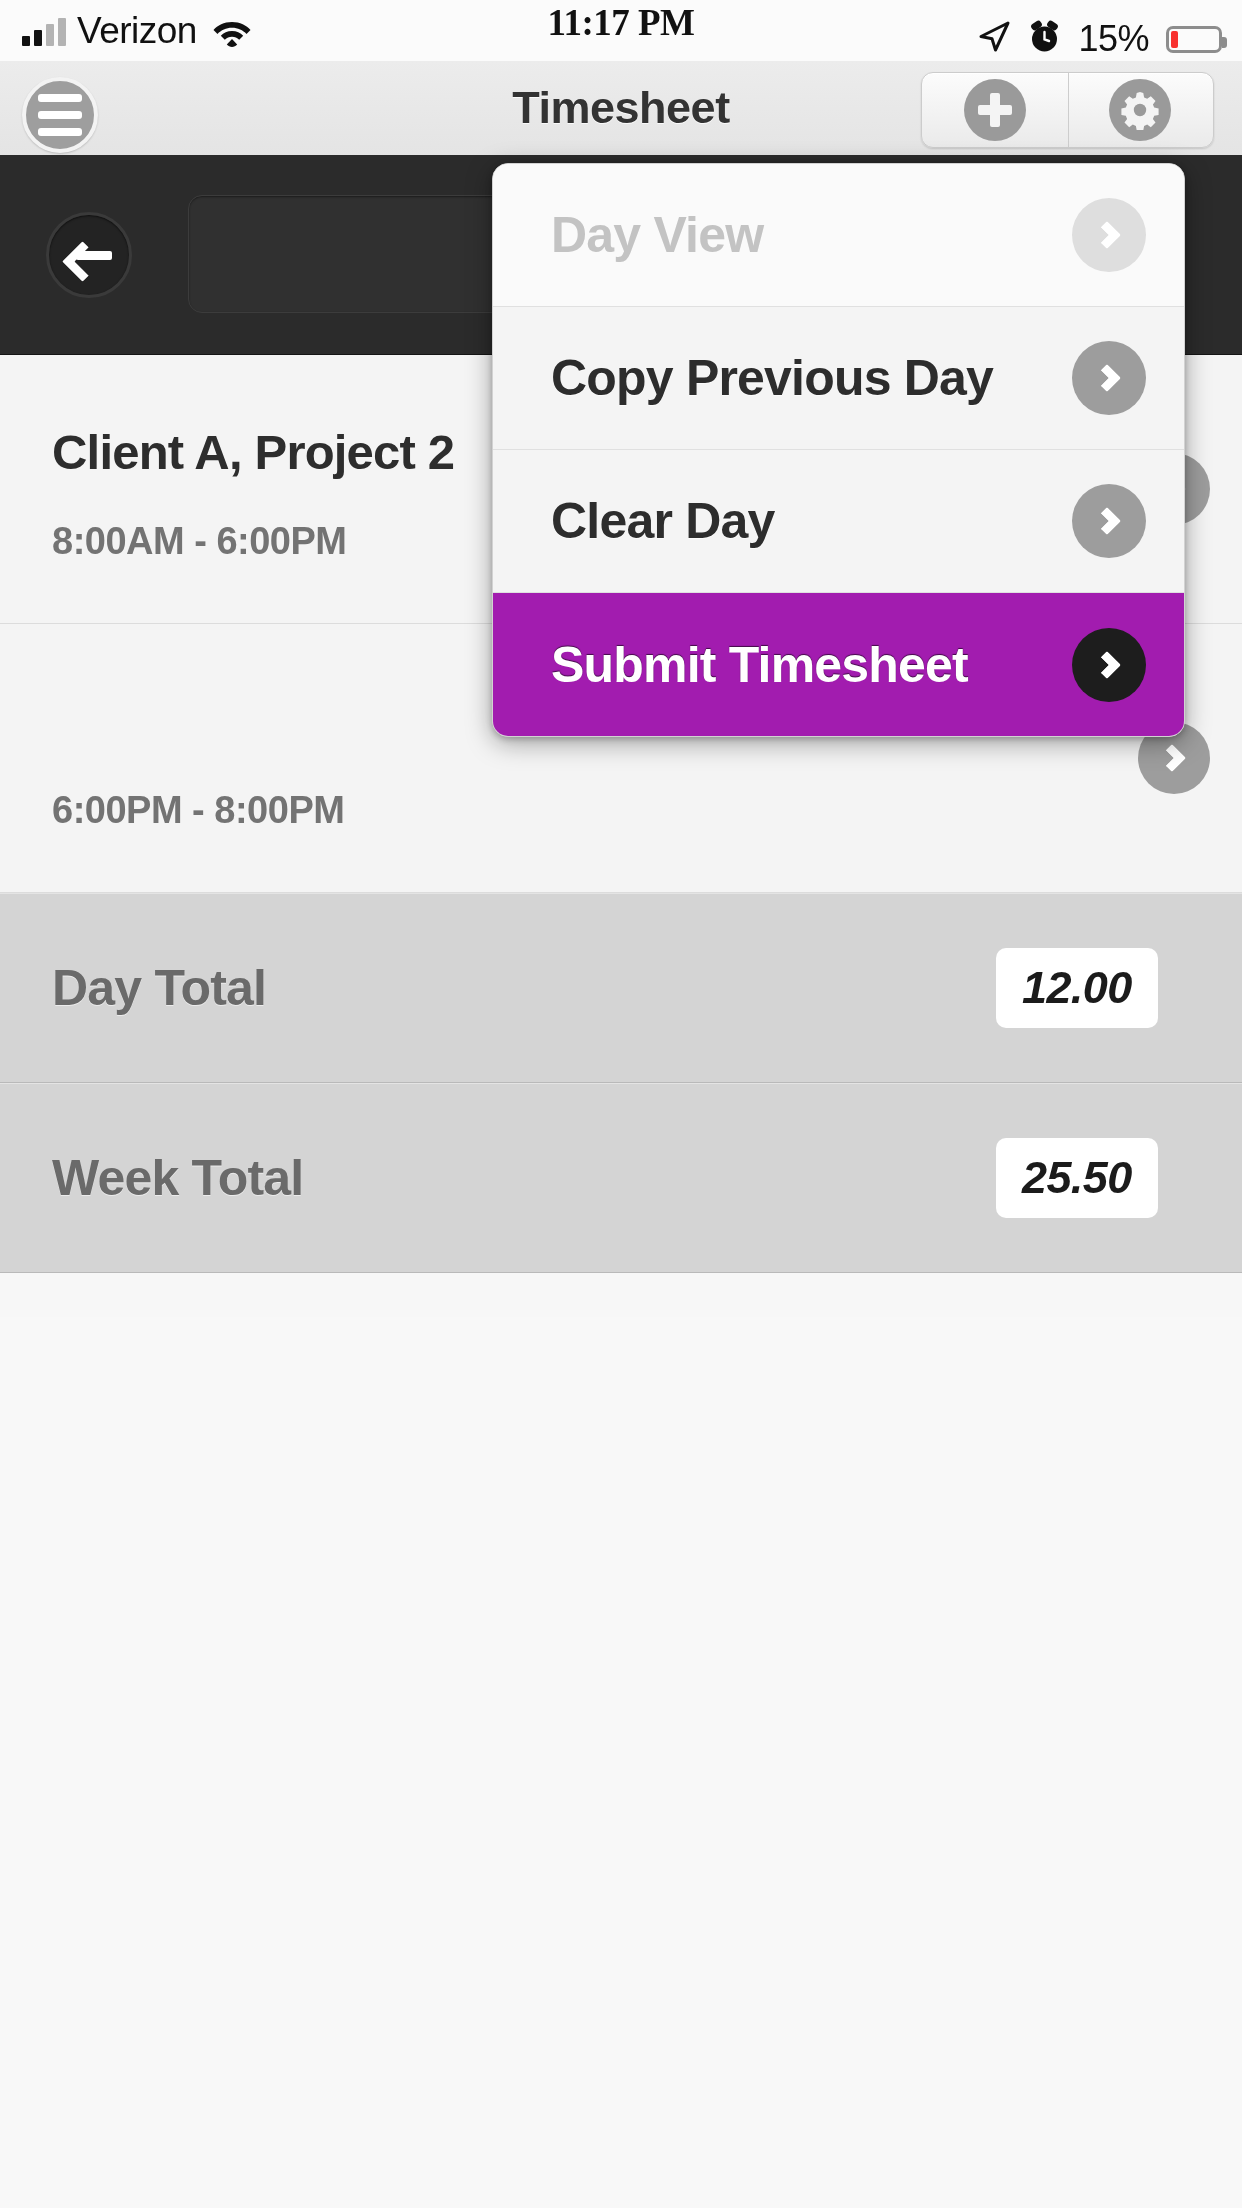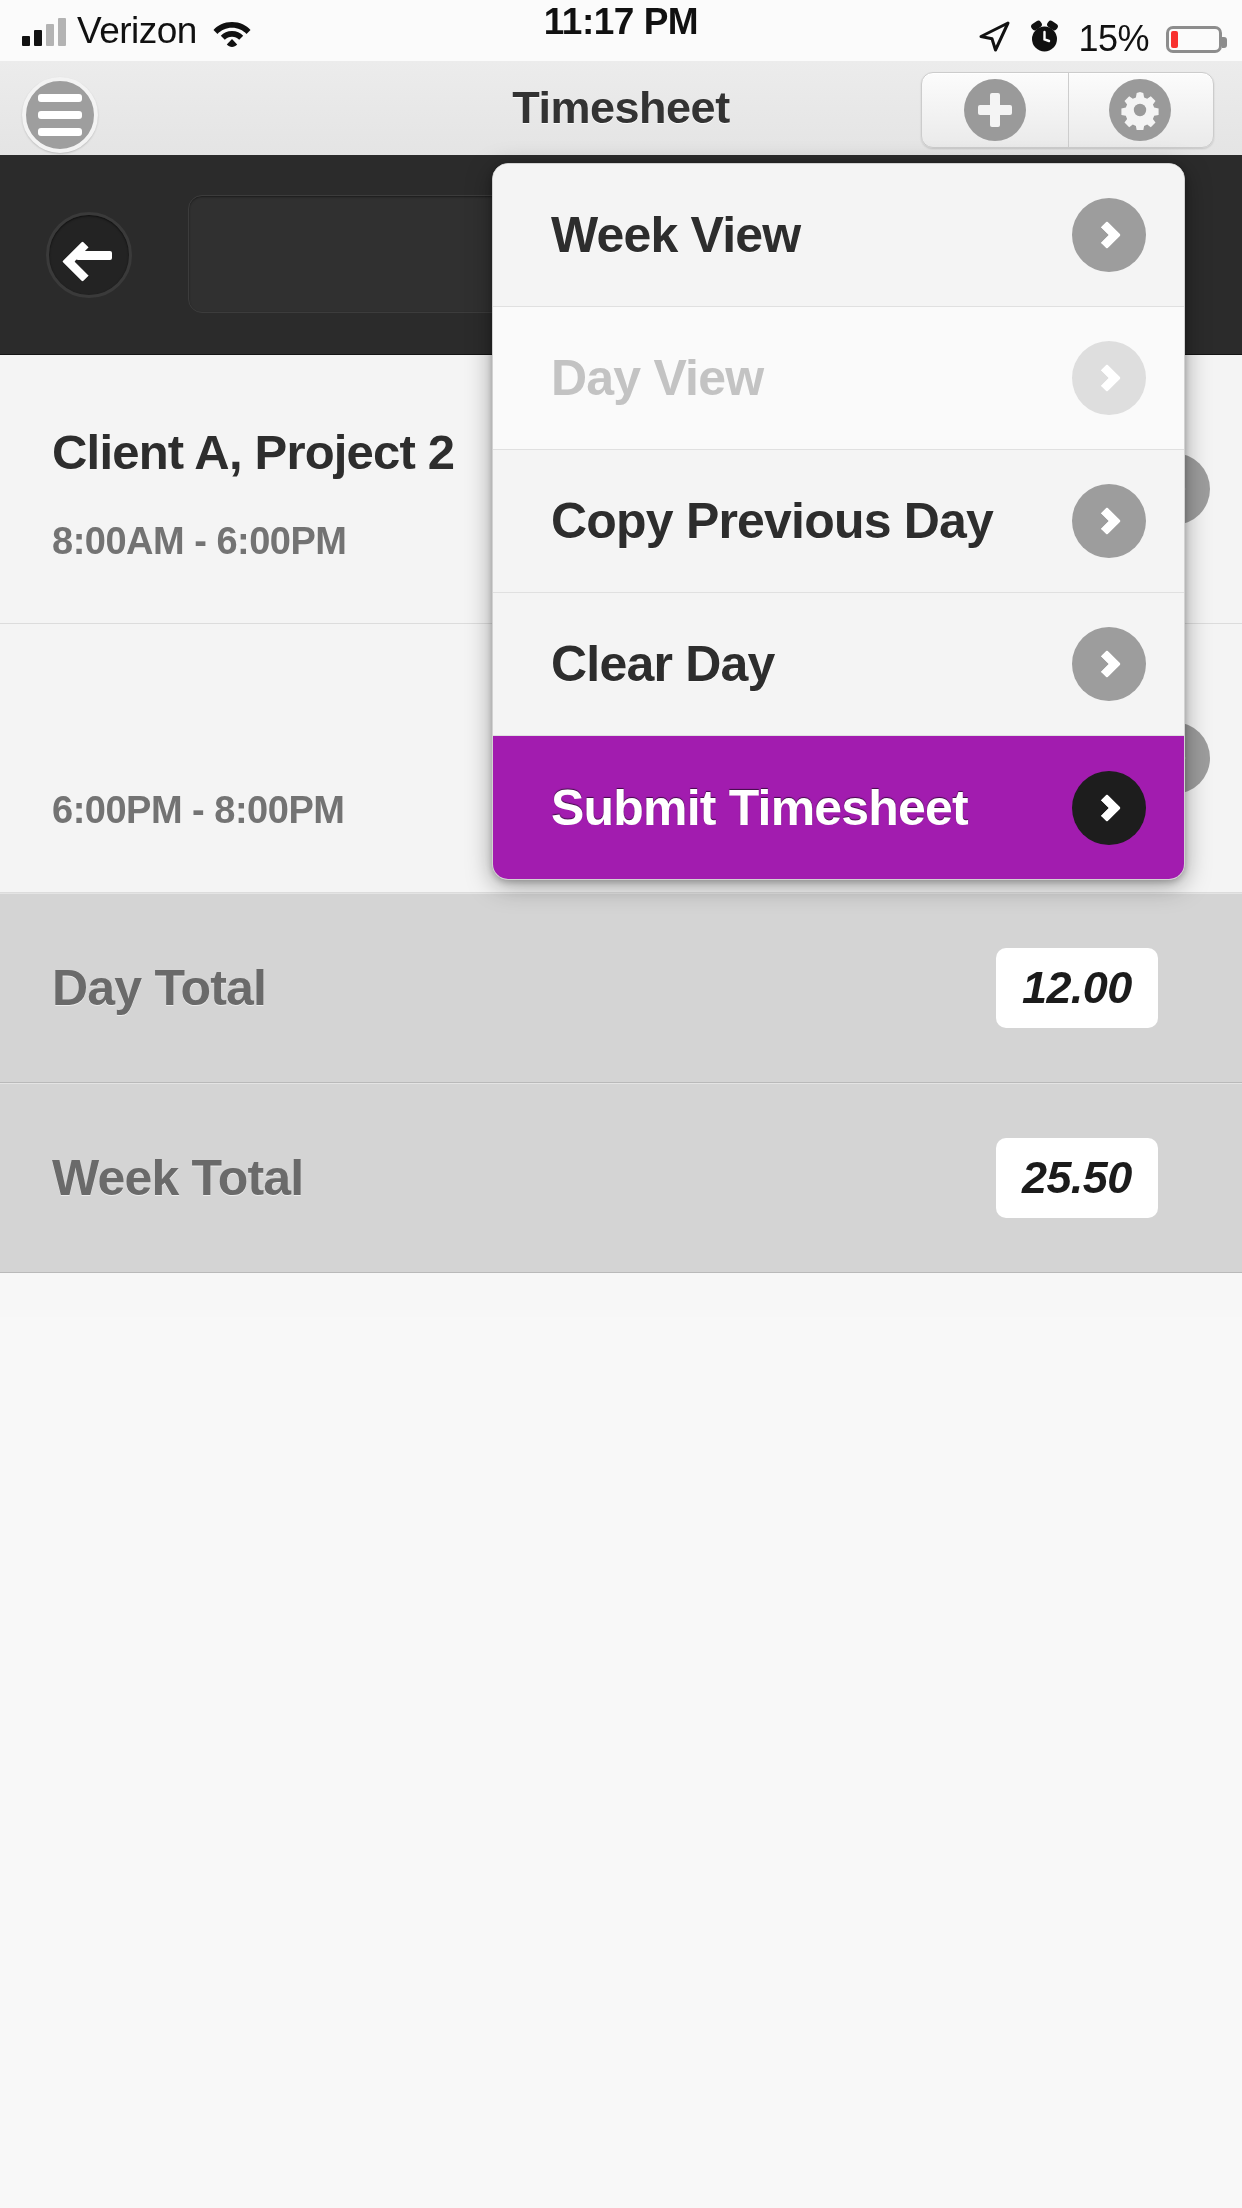--- a/index.html
+++ b/index.html
@@ -20,21 +20,21 @@
   .sb-left{ position:absolute; left:22px; top:0; height:61px; display:flex; align-items:center; gap:11px; }
   .sig{ display:flex; align-items:flex-end; gap:4px; height:30px; }
   .sig i{ display:block; width:8px; border-radius:1px; background:#111; }
   .sig i:nth-child(1){ height:10px; }
   .sig i:nth-child(2){ height:16px; }
   .sig i:nth-child(3){ height:22px; background:#b3b3b3; }
   .sig i:nth-child(4){ height:28px; background:#b3b3b3; }
   .carrier{ font-size:37px; color:#111; letter-spacing:-0.5px; }
   .wifi{ width:40px; height:32px; position:relative; margin-left:4px; }
   .sb-center{ position:absolute; left:0; width:1242px; text-align:right; top:0; height:44px;
-              display:flex; align-items:center; justify-content:center; }
+              display:flex; align-items:center; justify-content:center;font-family:Liberation Serif, serif; }
   .clock{ font-size:37px; font-weight:bold; color:#111; letter-spacing:-0.5px; }
   .sb-right{ position:absolute; right:20px; top:0; height:78px; display:flex; align-items:center; gap:17px; }
   .batt-pct{ font-size:36px; color:#111; letter-spacing:-0.5px; }
   .batt{ width:56px; height:27px; border:3px solid #8d8d8d; border-radius:7px; position:relative; padding:2px; }
   .batt::after{ content:""; position:absolute; right:-8px; top:8px; width:5px; height:11px;
                 background:#8d8d8d; border-radius:0 3px 3px 0; }
   .batt span{ display:block; height:100%; background:#f8312f; border-radius:2px; }
 
   
   .navbar{
@@ -285,26 +285,20 @@
     </div>
     <div class="trow">
       <div class="tlabel">Week Total</div>
       <div class="tvalue">25.50</div>
     </div>
   </div>
 
   <div class="blank"></div>
 
   <div class="menu">
-    <div class="mitem">
-      <span class="mlabel">Week View</span>
-      <span class="mchev">
-          <span class="chev"></span>
-        </span>
-    </div>
     <div class="mitem disabled">
       <span class="mlabel">Day View</span>
       <span class="mchev">
           <span class="chev"></span>
         </span>
     </div>
     <div class="mitem">
       <span class="mlabel">Copy Previous Day</span>
       <span class="mchev">
           <span class="chev"></span>

